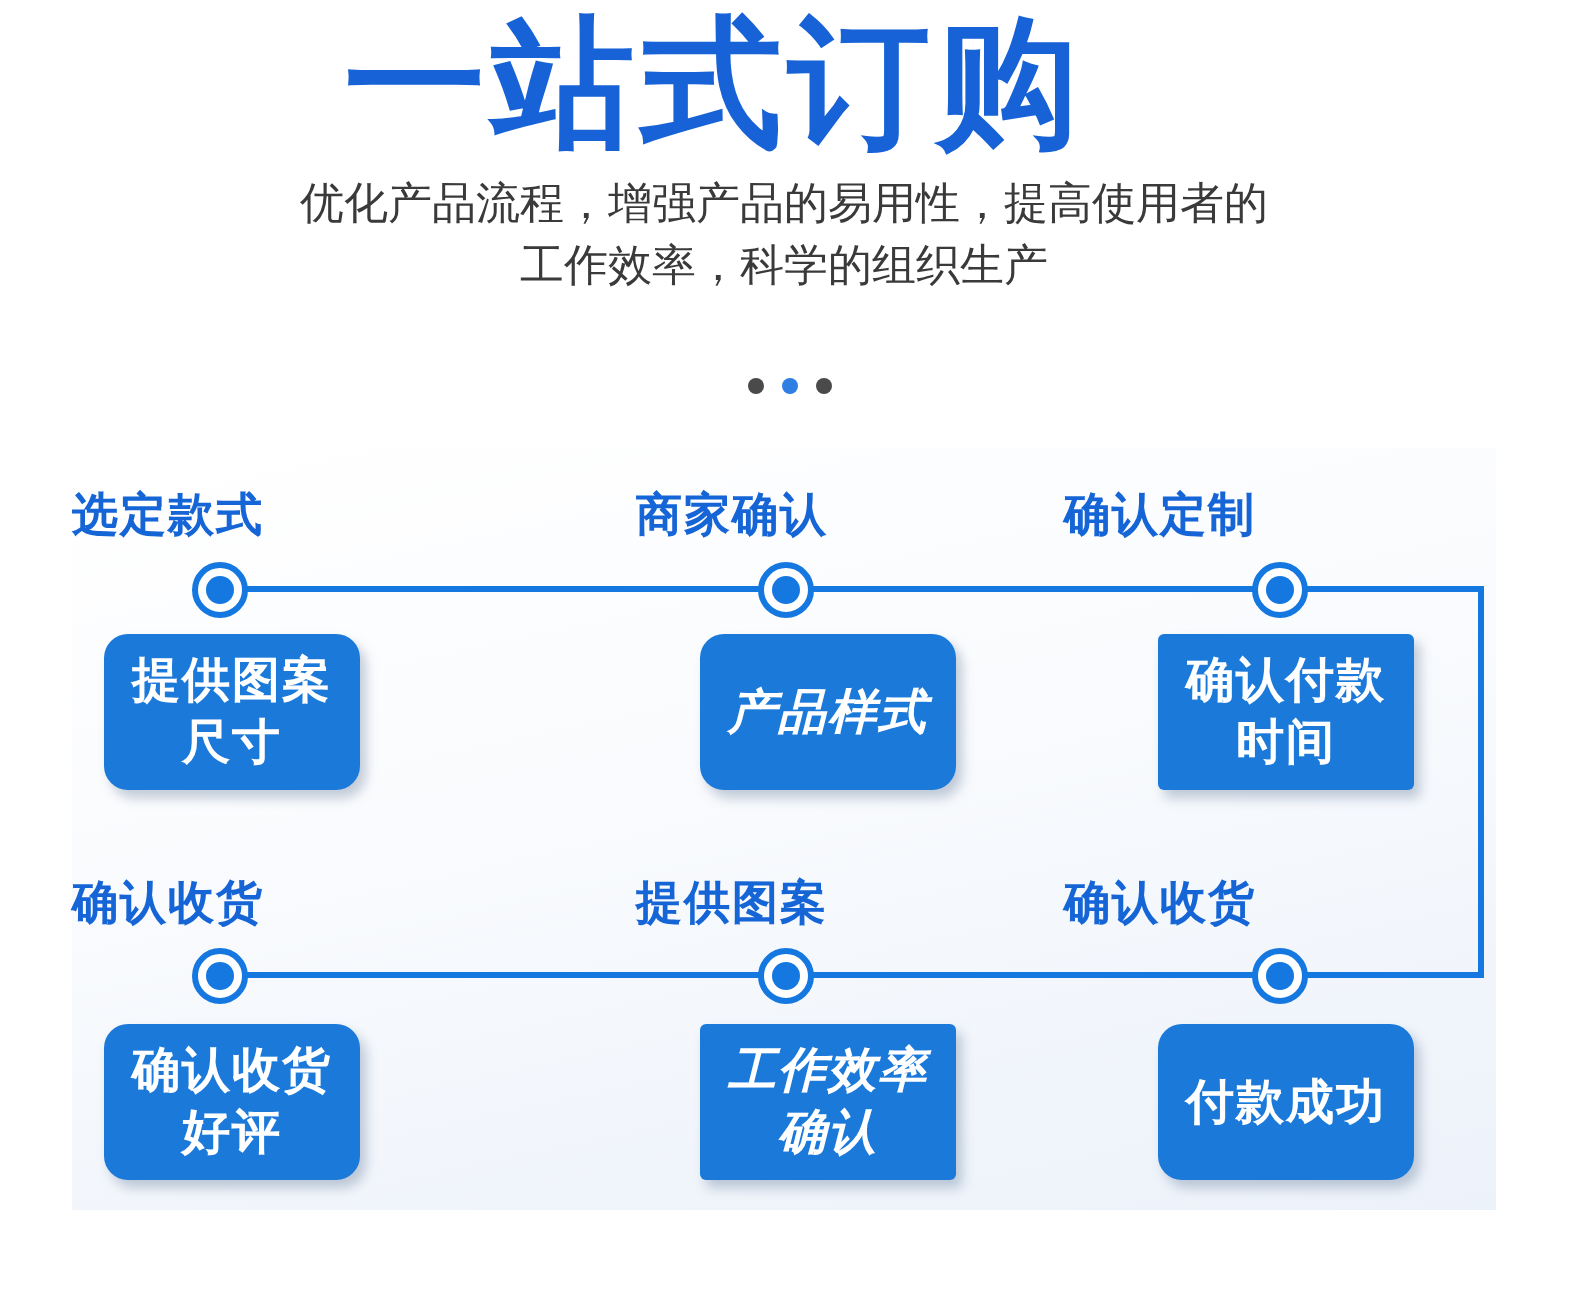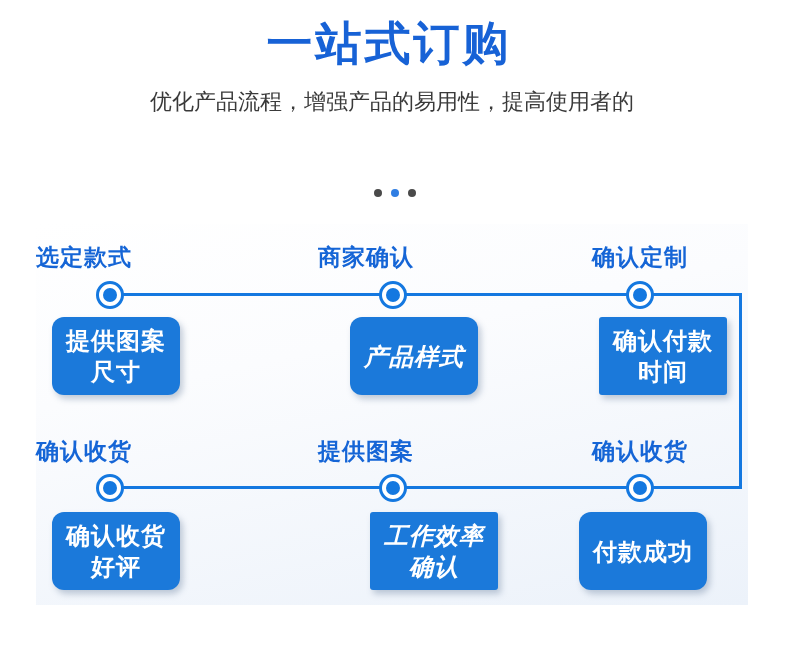--- a/index.html
+++ b/index.html
@@ -8,23 +8,22 @@
     --panel-top:#ffffff; --panel-bottom:#ecf2fa;
   }
   *{margin:0;padding:0;box-sizing:border-box;}
   html,body{background:#fff;}
   .page{
     position:relative;width:790px;height:647px;background:#fff;overflow:hidden;
     font-family:"Liberation Sans","DejaVu Sans",sans-serif;
   }
   .title{
     position:absolute;top:14px;left:0;width:714px;text-align:center;
-    font-size:46px;line-height:58px;font-weight:800;letter-spacing:3px;
+    font-size:71px;line-height:58px;font-weight:800;letter-spacing:3px;
     color:var(--title-blue);
-    margin-left:32px;
   }
   .subtitle{
     position:absolute;top:86px;left:0;width:784px;text-align:center;
     font-size:22px;line-height:31px;color:var(--subtitle-gray);
   }
   .dots{
     position:absolute;top:189px;left:0;width:790px;
     display:flex;justify-content:center;align-items:center;gap:9px;
   }
   .dot{width:8px;height:8px;border-radius:50%;background:var(--dot-gray);cursor:pointer;}
@@ -47,37 +46,38 @@
     position:absolute;width:160px;text-align:left;
     font-size:23px;font-weight:800;color:var(--label-blue);letter-spacing:1px;
   }
   .card{
     position:absolute;width:128px;height:78px;background:var(--box-blue);
     color:#fff;font-size:24px;font-weight:700;line-height:31px;letter-spacing:1px;
     display:flex;align-items:center;justify-content:center;text-align:center;
     white-space:pre-line;box-shadow:3px 4px 6px rgba(106,128,158,0.40);
   }
   .r12{border-radius:12px;}
-  .r3{border-radius:3px;margin-left:20px;}
+  .r3{border-radius:3px;}
   
-  .c1 .step-label{left:0;}   .c2 .step-label{left:282px;} .c3 .step-label{left:556px;}
+  .c1 .step-label{left:0;}   .c2 .step-label{left:282px;} .c3 .step-label{left:496px;}
   .c1 .node{left:60px;}      .c2 .node{left:343px;}       .c3 .node{left:590px;}
   .c1 .card{left:16px;}      .c2 .card{left:314px;font-style:italic;}       .c3 .card{left:543px;}
   .row1 .step-label{top:18px;}  .row1 .node{top:57px;}  .row1 .card{top:93px;}
   .row2 .step-label{top:212px;} .row2 .node{top:250px;} .row2 .card{top:288px;}
 </style>
 </head>
 <body>
 
 <div class="page">
 
   <div class="title">一站式订购</div>
 
   <div class="subtitle">
     <div>优化产品流程，增强产品的易用性，提高使用者的</div>
+    <div>工作效率，科学的组织生产</div>
   </div>
 
   <div class="dots">
     <span class="dot"></span>
     <span class="dot active"></span>
     <span class="dot"></span>
   </div>
 
   <div class="panel">
 

